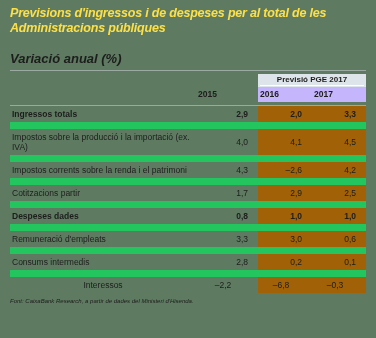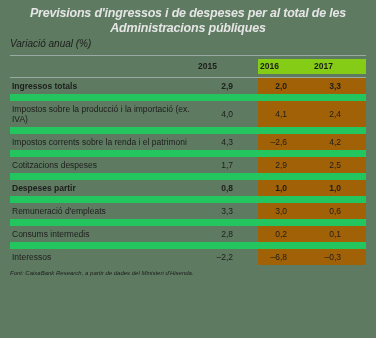--- a/index.html
+++ b/index.html
@@ -9,35 +9,34 @@
     font-family:"Liberation Sans", sans-serif;
     overflow:hidden;
     position:relative;
   }
   .sheet{
     position:absolute;inset:0;
     padding:6px 10px 0 10px;
     box-sizing:border-box;
   }
   .title{
-    color:#e5e5e5;
+    color:#fde047;
     font-weight:bold;
     font-style:italic;
     font-size:12.5px;
     line-height:15px;
     letter-spacing:-0.2px;
-    margin:0 0 2px 0;
+    margin:0 0 17px 0;
     max-width:360px;
-    text-align:center;
   }
   .subtitle{
     color:#1d1d1b;
-    font-weight:normal;
+    font-weight:bold;
     font-style:italic;
-    font-size:10px;
+    font-size:13px;
     line-height:11px;
     margin:0 0 6px 0;
   }
   table{
     border-collapse:collapse;
     width:356px;
     table-layout:fixed;
     font-size:8.5px;
     color:#1d1d1b;
   }
@@ -59,40 +58,40 @@
   thead .grouphead .underline{
     display:block;
     border-bottom:1px solid #ffffff;
     padding-bottom:1px;
   }
   thead .yr{
     font-weight:bold;
     font-size:8.5px;
     padding:2px 6px 3px 2px;
   }
-  thead .yr.hl{background:#84cc16;}
+  thead .yr.hl{background:#c4b5fd;}
   thead .blank{padding:0;}
 
   tbody td{
     padding:3px 2px;
     vertical-align:middle;
     border-bottom:7px solid #22c55e;
   }
   tbody td.label{
     text-align:left;
     padding-left:2px;
     line-height:10px;
   }
   tbody td.num{
     text-align:right;
-    padding-right:25px;
+    padding-right:10px;
   }
   tbody td.hl{background:#a16207;}
   tbody tr.bold td{font-weight:bold;}
-  tbody tr:last-child td{border-bottom:none;}
+  tbody tr:last-child td{border-bottom:none;text-align:center;}
 
   .foot{
     margin-top:4px;
     font-size:6px;
     font-style:italic;
     color:#1d1d1b;
     line-height:8px;
   }
 </style>
 </head>
@@ -113,20 +112,27 @@
 
     <thead>
       <tr class="rule-top">
         <td></td>
         <td></td>
         <td></td>
         <td></td>
       </tr>
       <tr>
         <td class="blank"></td>
+        <td class="blank"></td>
+        <td class="grouphead" colspan="2">
+          <span class="underline">Previsió PGE 2017</span>
+        </td>
+      </tr>
+      <tr>
+        <td class="blank"></td>
         <td class="yr">2015</td>
         <td class="yr hl">2016</td>
         <td class="yr hl">2017</td>
       </tr>
       <tr class="rule-bot">
         <td></td>
         <td></td>
         <td class="hl"></td>
         <td class="hl"></td>
       </tr>
@@ -136,36 +142,36 @@
         <tr class="bold">
           <td class="label">Ingressos totals</td>
           <td class="num">2,9</td>
           <td class="num hl">2,0</td>
           <td class="num hl">3,3</td>
         </tr>
         <tr>
           <td class="label">Impostos sobre la producció i la importació (ex. IVA)</td>
           <td class="num">4,0</td>
           <td class="num hl">4,1</td>
-          <td class="num hl">2,4</td>
+          <td class="num hl">4,5</td>
         </tr>
         <tr>
           <td class="label">Impostos corrents sobre la renda i el patrimoni</td>
           <td class="num">4,3</td>
           <td class="num hl">–2,6</td>
           <td class="num hl">4,2</td>
         </tr>
         <tr>
-          <td class="label">Cotitzacions despeses</td>
+          <td class="label">Cotitzacions partir</td>
           <td class="num">1,7</td>
           <td class="num hl">2,9</td>
           <td class="num hl">2,5</td>
         </tr>
         <tr class="bold">
-          <td class="label">Despeses partir</td>
+          <td class="label">Despeses dades</td>
           <td class="num">0,8</td>
           <td class="num hl">1,0</td>
           <td class="num hl">1,0</td>
         </tr>
         <tr>
           <td class="label">Remuneració d'empleats</td>
           <td class="num">3,3</td>
           <td class="num hl">3,0</td>
           <td class="num hl">0,6</td>
         </tr>

